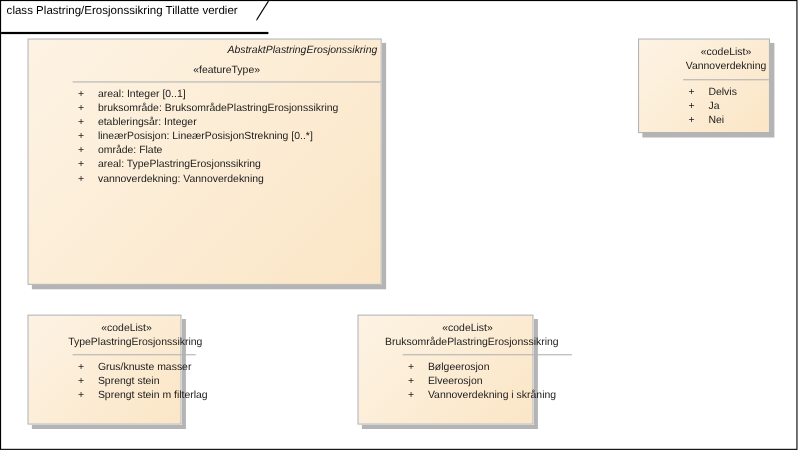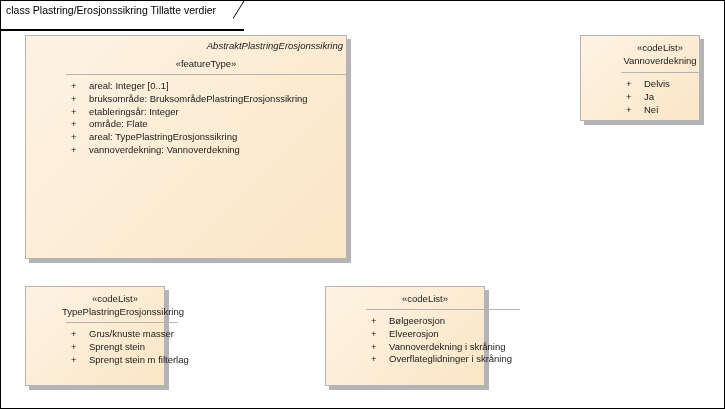--- a/index.html
+++ b/index.html
@@ -39,20 +39,21 @@
 <div class="cls" style="left:25px; top:35px; width:322px; height:224px;">
   <div class="cls-head">
     <div class="abstract">AbstraktPlastringErosjonssikring</div>
     <div class="stereo">«featureType»</div>
   </div>
   <div class="divider" style="margin-top:4px;"></div>
   <div class="attrs">
     <div class="attr"><span class="plus">+</span><span>areal: Integer [0..1]</span></div>
     <div class="attr"><span class="plus">+</span><span>bruksområde: BruksområdePlastringErosjonssikring</span></div>
     <div class="attr"><span class="plus">+</span><span>etableringsår: Integer</span></div>
+    <div class="attr"><span class="plus">+</span><span>lineærPosisjon: LineærPosisjonStrekning [0..*]</span></div>
     <div class="attr"><span class="plus">+</span><span>område: Flate</span></div>
     <div class="attr"><span class="plus">+</span><span>areal: TypePlastringErosjonssikring</span></div>
     <div class="attr"><span class="plus">+</span><span>vannoverdekning: Vannoverdekning</span></div>
   </div>
 </div>
 
 <div class="cls" style="left:580px; top:35px; width:120px; height:86px;">
   <div class="cls-head" style="padding-top:6px;">
     <div class="stereo">«codeList»</div>
     <div class="cname">Vannoverdekning</div>
@@ -74,21 +75,21 @@
   <div class="attrs">
     <div class="attr"><span class="plus">+</span><span>Grus/knuste masser</span></div>
     <div class="attr"><span class="plus">+</span><span>Sprengt stein</span></div>
     <div class="attr"><span class="plus">+</span><span>Sprengt stein m filterlag</span></div>
   </div>
 </div>
 
 <div class="cls" style="left:325px; top:286px; width:160px; height:100px;">
   <div class="cls-head" style="padding-top:6px;">
     <div class="stereo">«codeList»</div>
+    <div class="cname" style="margin-left:-16px; margin-right:-16px;">BruksområdePlastringErosjonssikring</div>
   </div>
   <div class="divider" style="margin-top:4px; margin-right:-36px;"></div>
   <div class="attrs">
     <div class="attr"><span class="plus">+</span><span>Bølgeerosjon</span></div>
     <div class="attr"><span class="plus">+</span><span>Elveerosjon</span></div>
     <div class="attr"><span class="plus">+</span><span>Vannoverdekning i skråning</span></div>
-    <div class="attr"><span class="plus">+</span><span>Overflateglidninger i skråning</span></div>
   </div>
 </div>
 
 </body></html>

